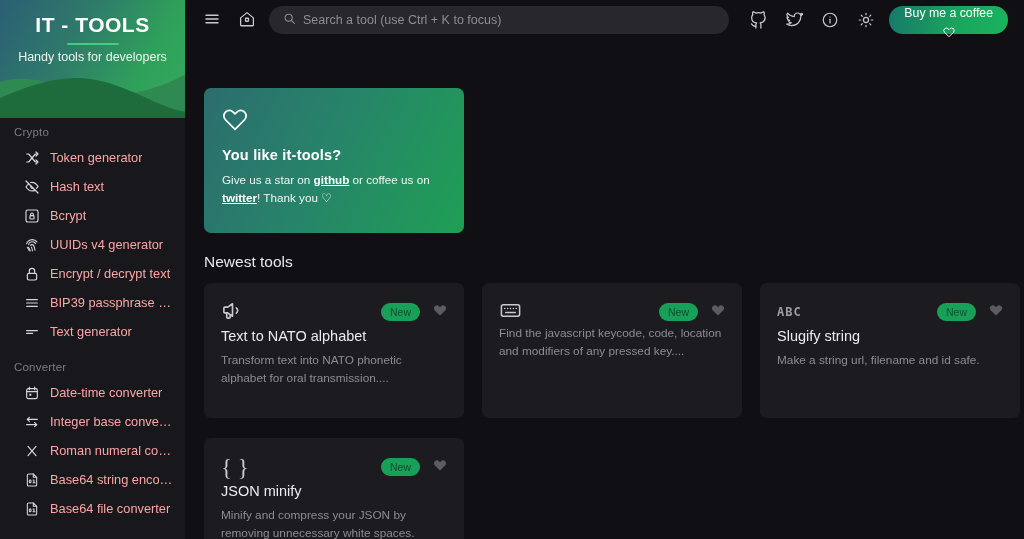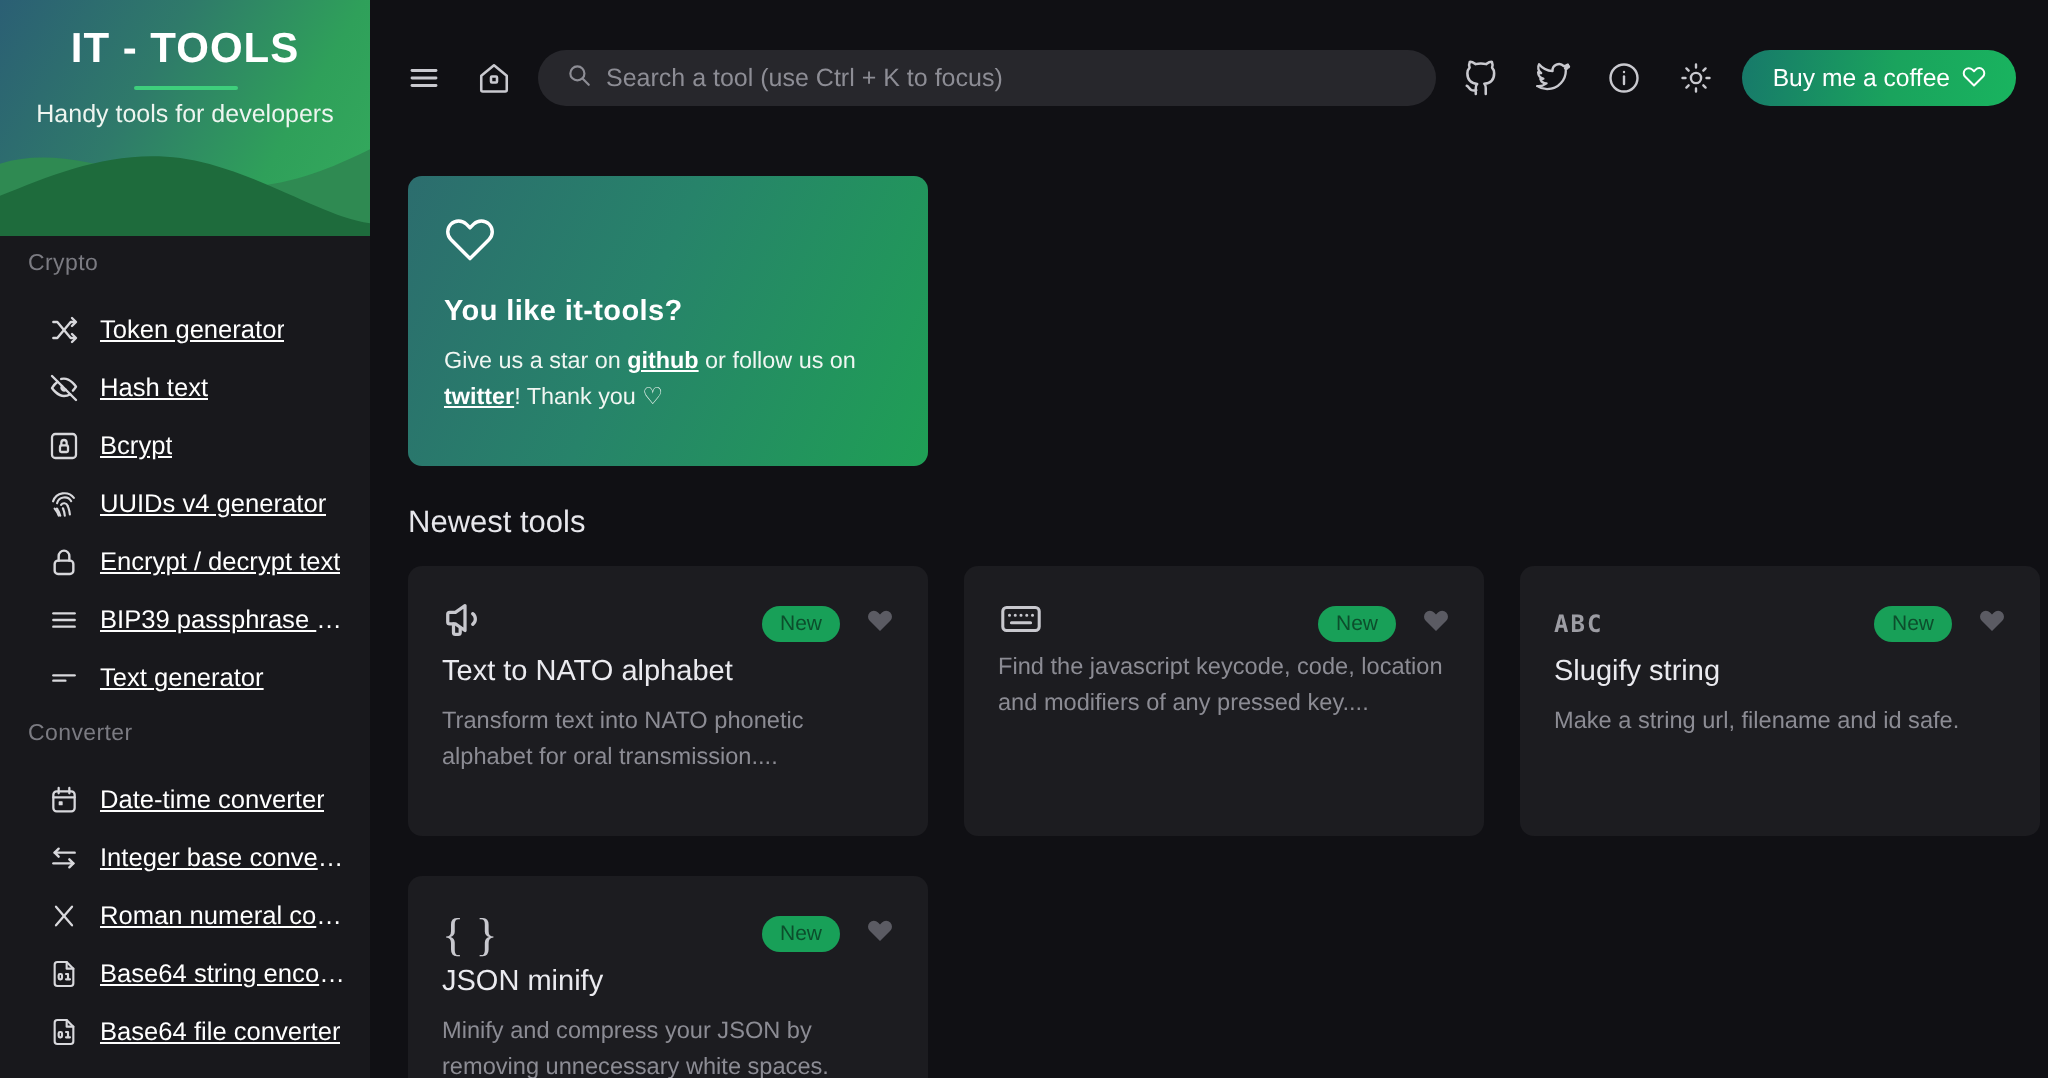--- a/index.html
+++ b/index.html
@@ -41,34 +41,34 @@
   }
   .wave svg { width: 100%; height: 100%; display: block; }
 
   .section-label {
     color: #7b7b82; font-size: 11.5px;
     padding: 8px 0 6px 14px;
     letter-spacing: .2px;
   }
   .nav-list { padding-top: 6px; }
   .nav-item {
-    display: flex; align-items: center; gap: 10px;
+    display: flex; gap: 10px;
     height: 29px; padding: 0 10px 0 24px;
-    color: #ffffff; font-size: 12.8px;
-    white-space: nowrap; cursor: pointer; text-decoration: underline;
+    color: #fca5a5; font-size: 12.8px;
+    white-space: nowrap; cursor: pointer;
   }
   .nav-ico { width: 16px; height: 16px; flex: 0 0 16px; display: block; color: #d8d8dc; }
   .nav-ico svg { width: 16px; height: 16px; display: block; }
   .nav-label { overflow: hidden; text-overflow: ellipsis; }
 
   
   .main { flex: 1; height: 539px; background: #101014; position: relative; overflow: hidden; }
 
   .topbar {
-    height: 72px; display: flex; align-items: center;
+    height: 72px; display: flex; align-items: flex-start;
     padding: 6px 16px 0 14px; gap: 9px;
   }
   .icon-btn {
     width: 26px; height: 26px; display: flex; align-items: center; justify-content: center;
     color: #c9c9cf; cursor: pointer; background: none; border: none;
   }
   .icon-btn svg { display: block; }
   .search {
     flex: 1; max-width: 460px; height: 28px;
     background: #27272c; border-radius: 999px;
@@ -82,20 +82,21 @@
     font-family: "Liberation Sans", sans-serif;
   }
   .search input::placeholder { color: #8d8d95; }
   .topbar-right { margin-left: auto; display: flex; align-items: center; gap: 10px; }
   .coffee-btn {
     height: 28px; border-radius: 999px; border: none;
     background: linear-gradient(100deg, #17796a 0%, #1aa35d 55%, #19b45f 100%);
     color: #ffffff; font-size: 12.3px; padding: 0 15px;
     display: flex; align-items: center; gap: 6px; cursor: pointer;
     font-family: "Liberation Sans", sans-serif;
+    flex-direction: column;
   }
 
   .content { padding: 16px 19px 0 19px; }
 
   .hero {
     width: 260px; height: 145px; border-radius: 7px;
     background: linear-gradient(115deg, #2c6d6e 0%, #27836a 45%, #1f9f55 100%);
     padding: 18px 18px 0 18px; color: #fff;
     position: relative; overflow: hidden;
   }
@@ -380,21 +381,21 @@
 
     <div class="content">
 
       <section class="hero">
         <span class="hero-heart">
           <svg width="26" height="26" viewBox="0 0 24 24" fill="none" stroke="currentColor" stroke-width="1.6" stroke-linecap="round" stroke-linejoin="round">
             <path d="M20.8 5.6a5 5 0 00-7.1 0L12 7.3l-1.7-1.7a5 5 0 10-7.1 7.1l8.8 8.8 8.8-8.8a5 5 0 000-7.1z"></path>
           </svg>
         </span>
         <div class="hero-title">You like it-tools?</div>
-        <div class="hero-text"><span>Give us a star on </span><a href="#">github</a><span> or follow us on </span><a href="#">twitter</a><span>! Thank you ♡</span></div>
+        <div class="hero-text"><span>Give us a star on </span><a href="#">github</a><span> or coffee us on </span><a href="#">twitter</a><span>! Thank you ♡</span></div>
       </section>
 
       <h2 class="newest-title">Newest tools</h2>
 
       <div class="cards">
 
         <article class="card">
           <div class="card-head">
             <span class="card-ico">
               <svg width="23" height="23" viewBox="0 0 24 24" fill="none" stroke="currentColor" stroke-width="1.7" stroke-linecap="round" stroke-linejoin="round">

